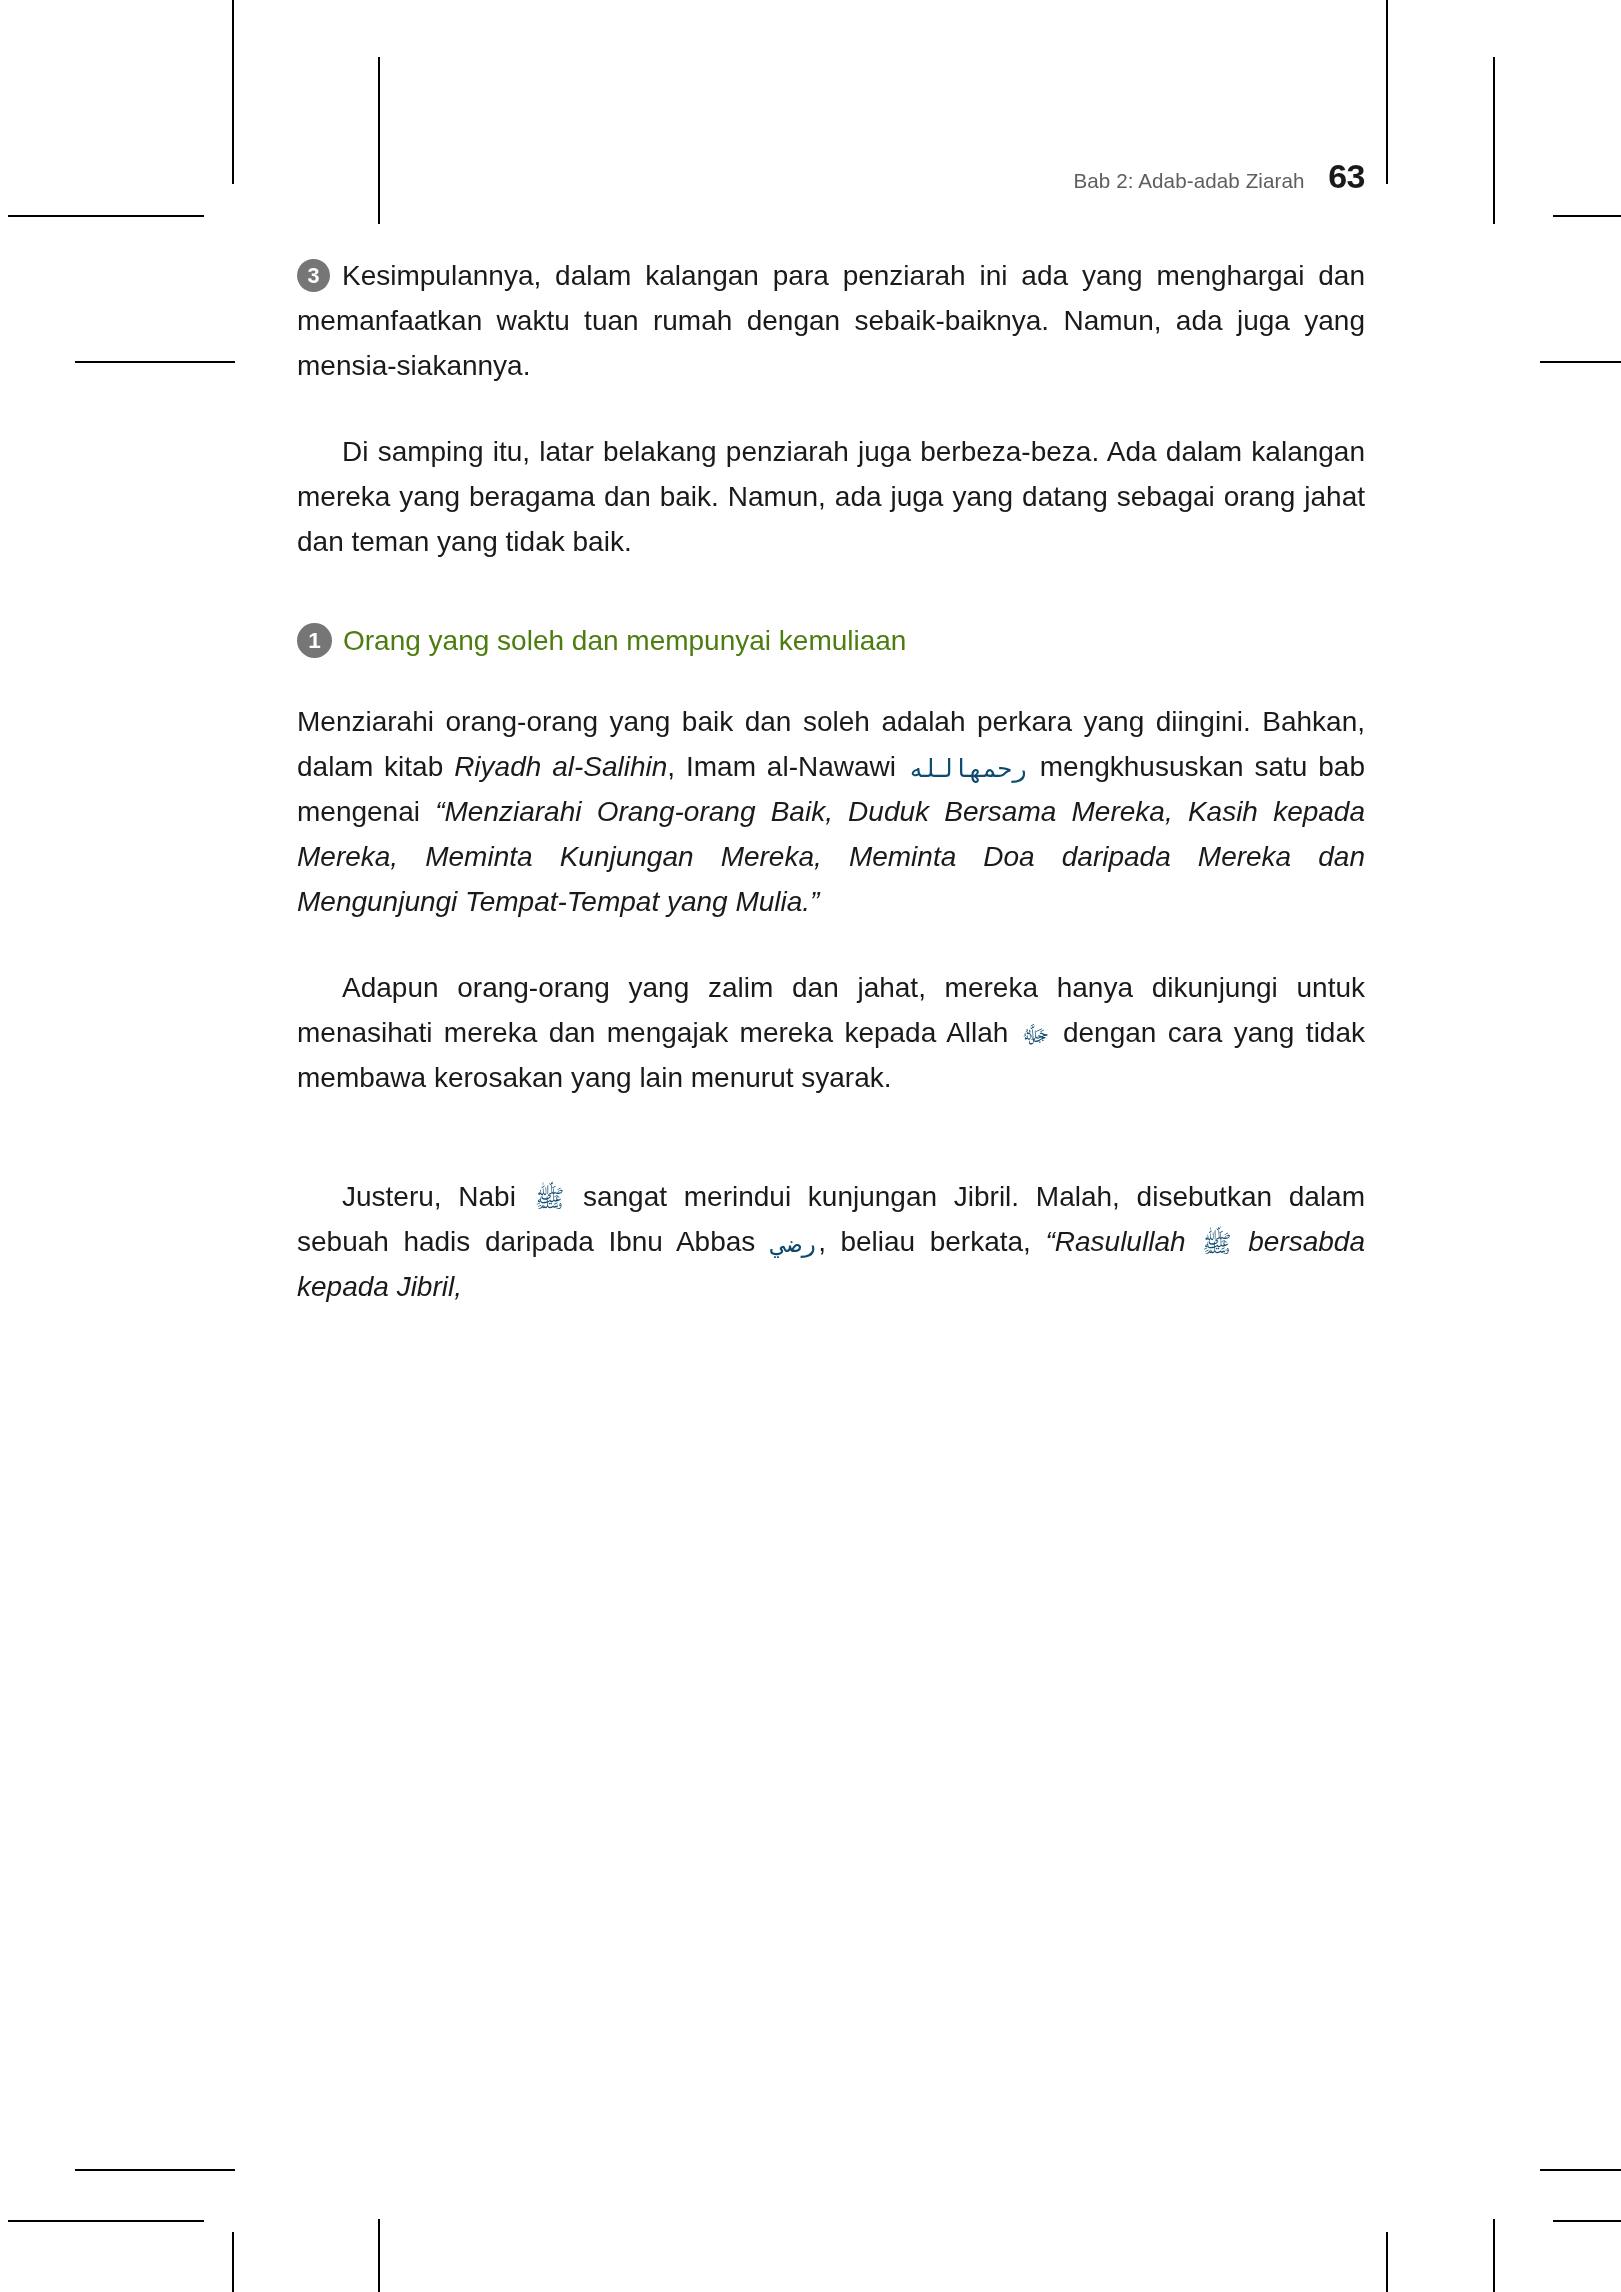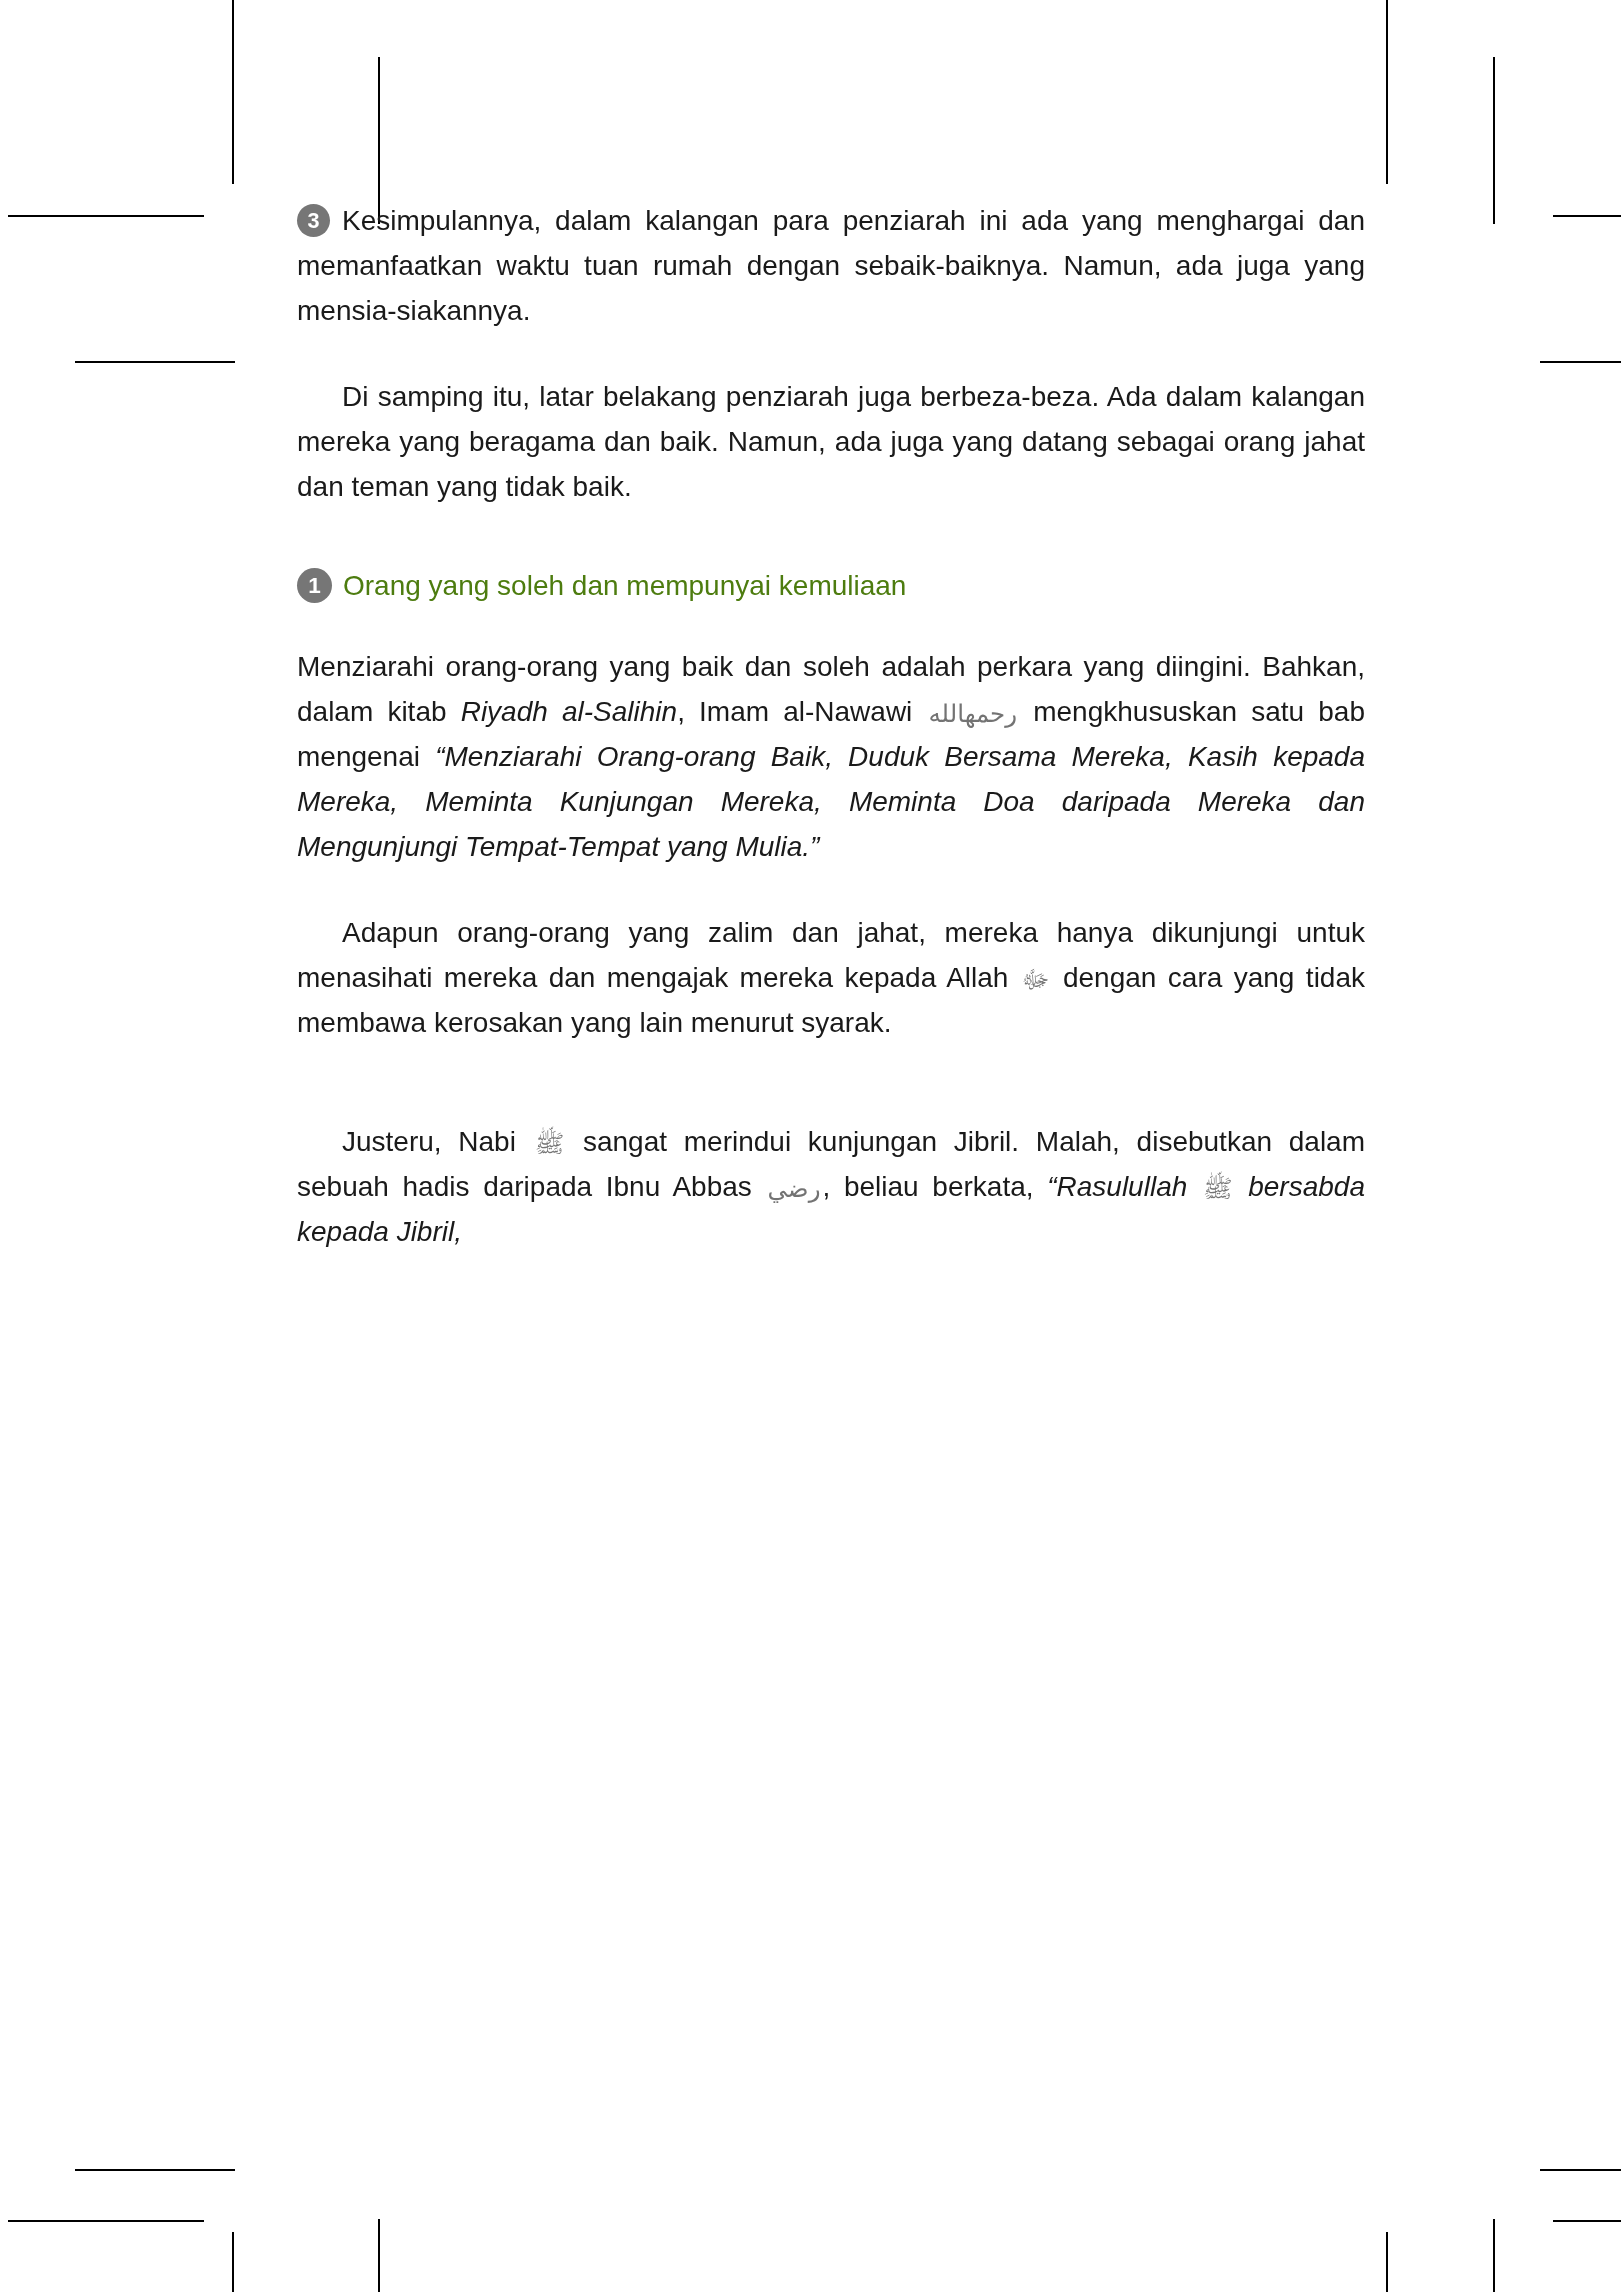--- a/index.html
+++ b/index.html
@@ -121,24 +121,24 @@
   .subhead .subhead-text {
     font-size: 28px;
     font-weight: normal;
     line-height: 39px;
     color: #4d7c0f;
     display: block;
   }
 
   
   .honorific {
-    font-family: Liberation Serif, serif;
+    font-family: Liberation Mono, monospace;
     font-size: 24.5px;
     line-height: 0;
-    color: #737373;
+    color: #0c4a6e;
     padding: 0 2px;
     vertical-align: -1px;
   }
 
   .spacer-sm { height: 15.7px; }
   .spacer-md { height: 33px; }
 </style>
 </head>
 <body>
 
@@ -159,20 +159,24 @@
   <div class="crop v" style="left:378px; top:2219px; height:123px;"></div>
   <div class="crop h" style="left:75px; top:2169px; width:160px;"></div>
 
   <div class="crop v" style="left:1386px; top:2232px; height:69px;"></div>
   <div class="crop h" style="left:1553px; top:2220px; width:76px;"></div>
   <div class="crop v" style="left:1493px; top:2219px; height:123px;"></div>
   <div class="crop h" style="left:1540px; top:2169px; width:81px;"></div>
 
   <div class="content">
 
+    <div class="runhead">
+      <span class="chapter">Bab 2: Adab-adab Ziarah</span>
+      <span class="folio">63</span>
+    </div>
 
     <div class="body-block">
 
       <div class="numitem">
         <span class="badge">3</span>
       </div>
 
       <p class="para indent">Kesimpulannya, dalam kalangan para penziarah ini ada yang menghargai dan memanfaatkan waktu tuan rumah dengan sebaik-baiknya. Namun, ada juga yang mensia-siakannya.</p>
 
       <p class="para indent">Di samping itu, latar belakang penziarah juga berbeza-beza. Ada dalam kalangan mereka yang beragama dan baik. Namun, ada juga yang datang sebagai orang jahat dan teman yang tidak baik.</p>

